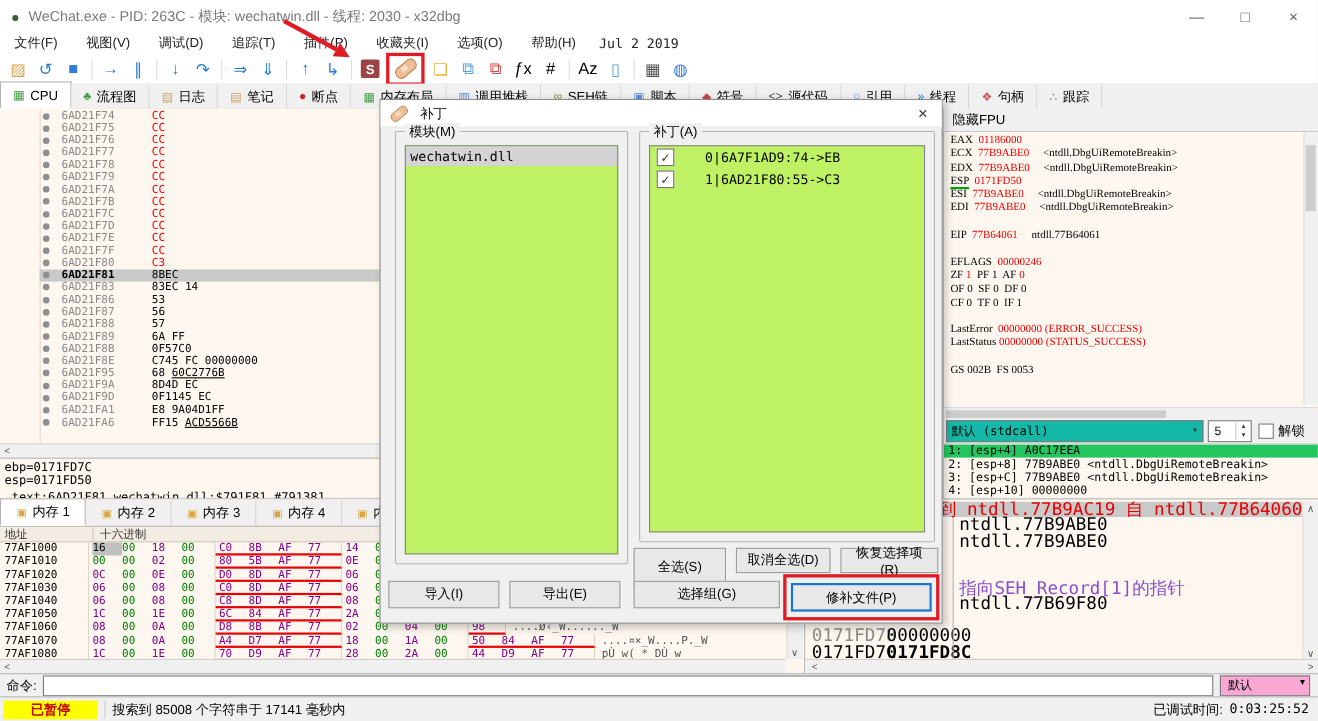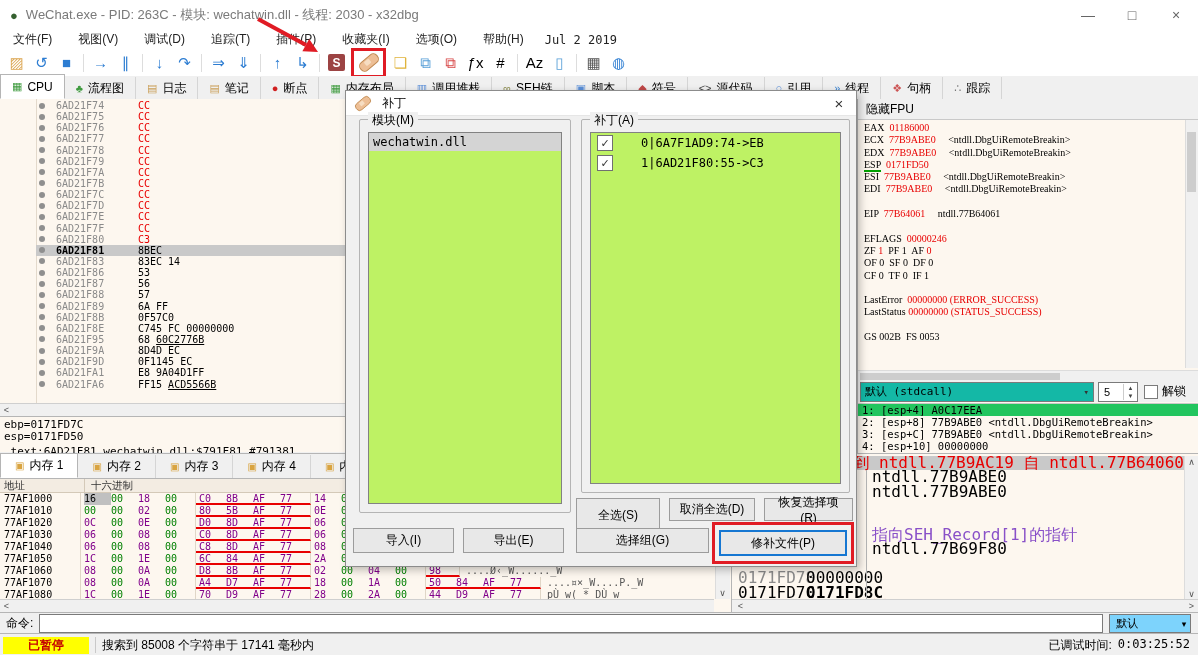--- a/index.html
+++ b/index.html
@@ -145,22 +145,22 @@
   .stackvscroll{position:absolute;right:1px;top:2px;width:13px;height:144px;background:#f0f0f0;
                 border-left:1px solid #dcdcdc}
   .stackhscroll{position:absolute;left:0;bottom:0;width:467px;height:13px;background:#f0f0f0;
                 border-top:1px solid #cfcfcf}
 
   
   .cmdbar{position:absolute;left:0;top:612px;width:1198px;height:21px;background:#f0f0f0;
           border-top:1px solid #b5b5b5;display:flex;align-items:center}
   .cmdlabel{padding:0 6px}
   .cmdinput{width:1058px;height:15px;background:#fff;border:1px solid #7a7a7a}
-  .cmddrop{width:74px;height:17px;margin-left:6px;background:#7dd3fc;border:1px solid #7a7a7a;
-           display:flex;align-items:center;padding-left:6px;font-size:11px}
+  .cmddrop{width:74px;height:17px;margin-left:6px;background:#f9a8d4;border:1px solid #7a7a7a;
+           display:flex;align-items:flex-start;padding-left:6px;font-size:11px}
   .cmddrop .caret{margin-left:auto;padding-right:4px;font-size:9px}
   .statusbar{position:absolute;left:0;top:633px;width:1198px;height:22px;background:#f0f0f0;
              border-top:1px solid #b5b5b5;display:flex;align-items:center}
   .badge{width:86px;height:17px;margin-left:3px;background:#ffff00;color:#c40000;font-weight:bold;
          display:flex;align-items:center;justify-content:center}
   .statussep{width:1px;height:16px;background:#c9c9c9;margin:0 6px}
   .statusmsg{color:#000}
   .statustime{margin-left:auto;margin-right:8px;display:flex}
   .statustime .t{margin-left:6px;font-family:"DejaVu Sans Mono",monospace}
 

